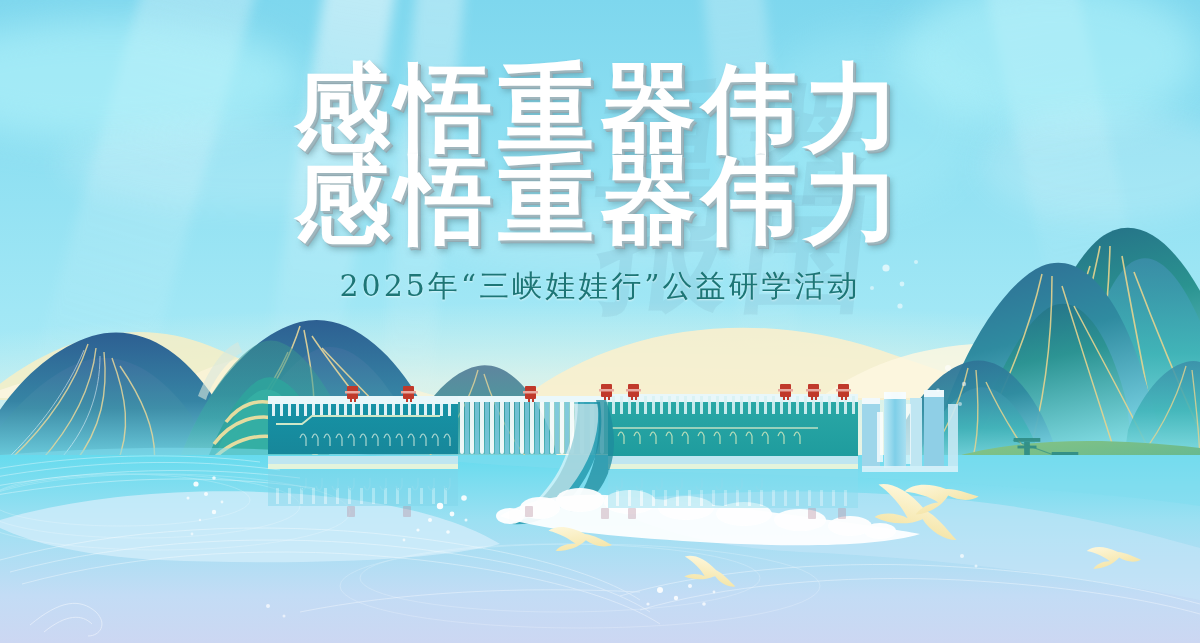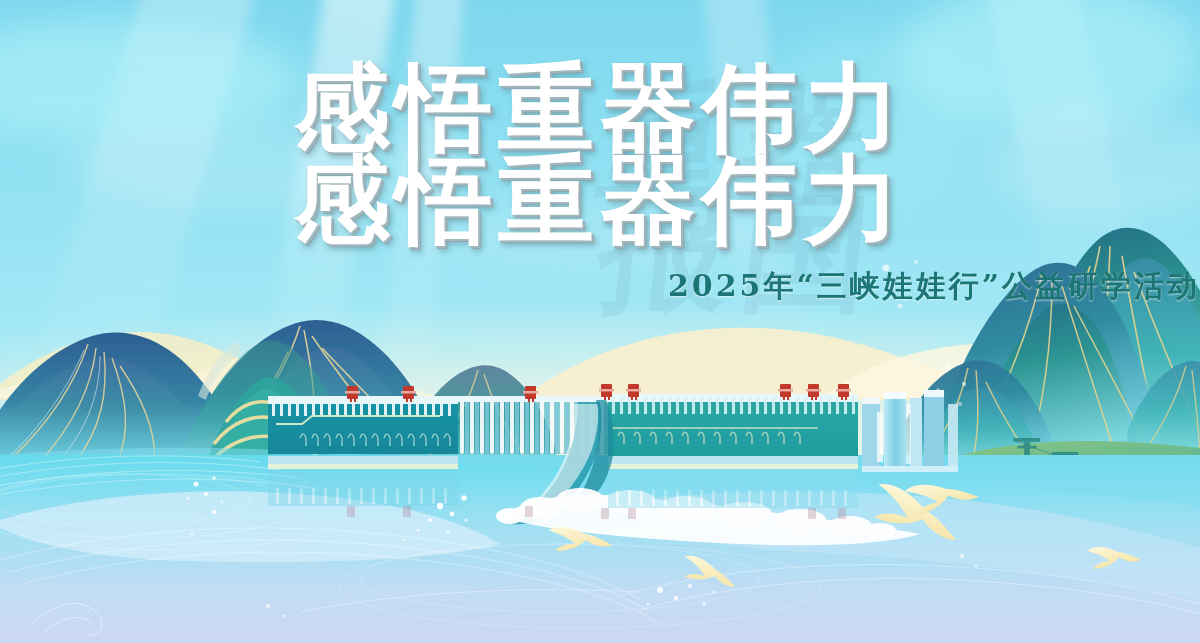--- a/index.html
+++ b/index.html
@@ -71,25 +71,24 @@
     font-family:"DejaVu Sans","Liberation Sans",sans-serif;
     text-shadow:
        2px 2px 0 #9fb6bd,
        3px 3px 0 #93aab2,
        4px 5px 6px rgba(70,110,120,.45);
   }
   .subtitle{
     margin-top:20px;
     color:#1d7676;
     font-size:30px;
-    font-weight:700;
+    font-weight:400;
     letter-spacing:3px;
     font-family:"DejaVu Serif","Liberation Serif",serif;
     text-shadow:0 1px 2px rgba(255,255,255,.6);
-    text-align:right;
   }
 
   
   .layer{position:absolute;left:0;top:0;width:1200px;height:643px;}
 </style>
 </head>
 <body>
 
 <div class="stage">
 

